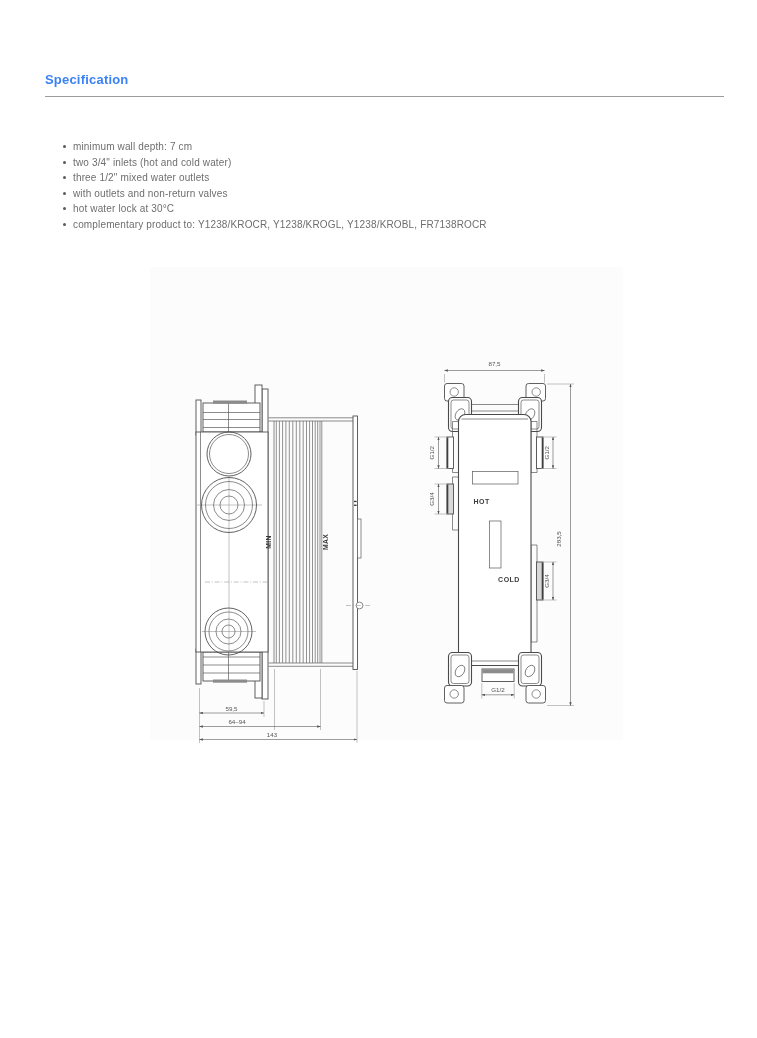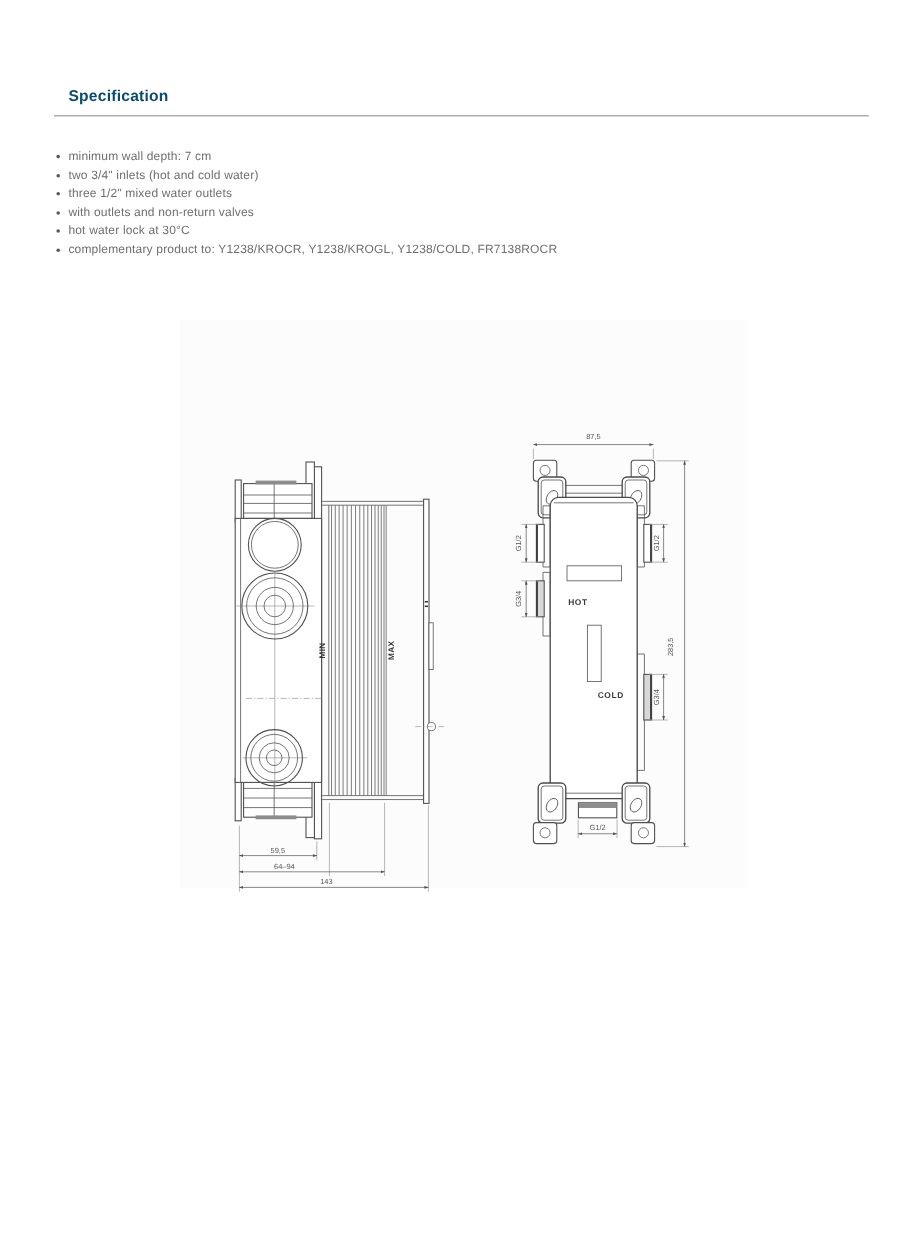--- a/index.html
+++ b/index.html
@@ -1,22 +1,22 @@
 <!DOCTYPE html>
 <html><head>
 <meta charset="utf-8">
 <style>
   html,body{margin:0;padding:0;background:#fff;}
   .page{position:relative;width:757px;height:1038px;background:#ffffff;
         font-family:"Liberation Sans",sans-serif;overflow:hidden;}
   .heading{position:absolute;left:45px;top:72px;font-size:13px;font-weight:600;
-           color:#0c4a6e;letter-spacing:.2px;margin-left:12px;}
+           color:#3b82f6;letter-spacing:.2px;}
   .rule{position:absolute;left:45px;top:96px;width:679px;height:0;
         border-top:1px solid #9c9c9c;}
-  .bullets{position:absolute;left:47px;top:123px;margin:0;padding:0;list-style:none;}
+  .bullets{position:absolute;left:47px;top:123px;margin:16px;padding:0;list-style:none;}
   .bullets li{display:flex;align-items:center;height:15.5px;font-size:10px;
               color:#6e6e6e;letter-spacing:.15px;white-space:nowrap;}
   .dot{width:3px;height:3px;border-radius:50%;background:#5a5a5a;margin-right:7px;flex:0 0 auto;}
   .drawing{position:absolute;left:150px;top:260px;}
   
   .ol{fill:none;stroke:#4f4f4f;stroke-width:.9;}
   .olb{fill:#fff;stroke:#4a4a4a;stroke-width:1.1;}
   .ol2{fill:none;stroke:#5a5a5a;stroke-width:.7;}
   .wh{fill:#fff;}
   .thin{fill:none;stroke:#8f8f8f;stroke-width:.55;}
@@ -55,21 +55,21 @@
     <li>
         <span class="dot"></span>
         <span>with outlets and non-return valves</span>
       </li>
     <li>
         <span class="dot"></span>
         <span>hot water lock at 30°C</span>
       </li>
     <li>
         <span class="dot"></span>
-        <span>complementary product to: Y1238/KROCR, Y1238/KROGL, Y1238/COLD, FR7138ROCR</span>
+        <span>complementary product to: Y1238/KROCR, Y1238/KROGL, Y1238/KROBL, FR7138ROCR</span>
       </li>
   </ul>
 
   <svg class="drawing" width="500" height="490" viewBox="150 260 500 490" xmlns="http://www.w3.org/2000/svg">
     <defs>
       <marker id="ar" viewBox="0 0 6 4" markerWidth="6" markerHeight="4" refX="5.6" refY="2" orient="auto-start-reverse">
         <path d="M0,0L6,2L0,4Z" fill="#555"></path>
       </marker>
     </defs>
 

